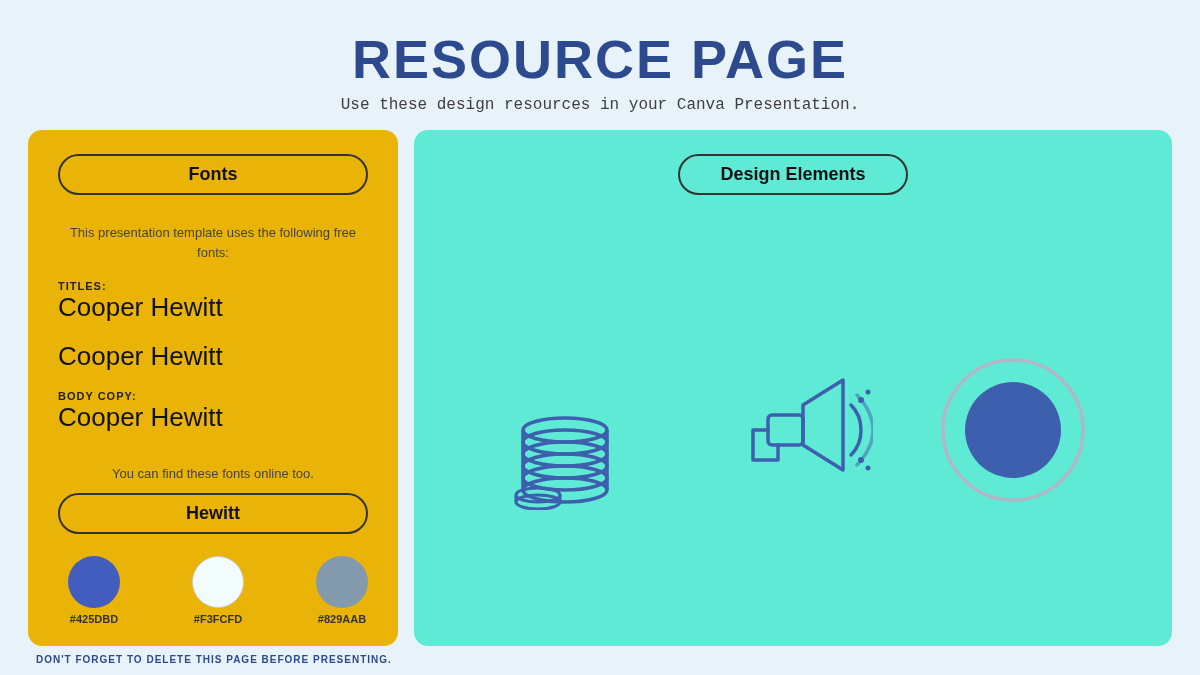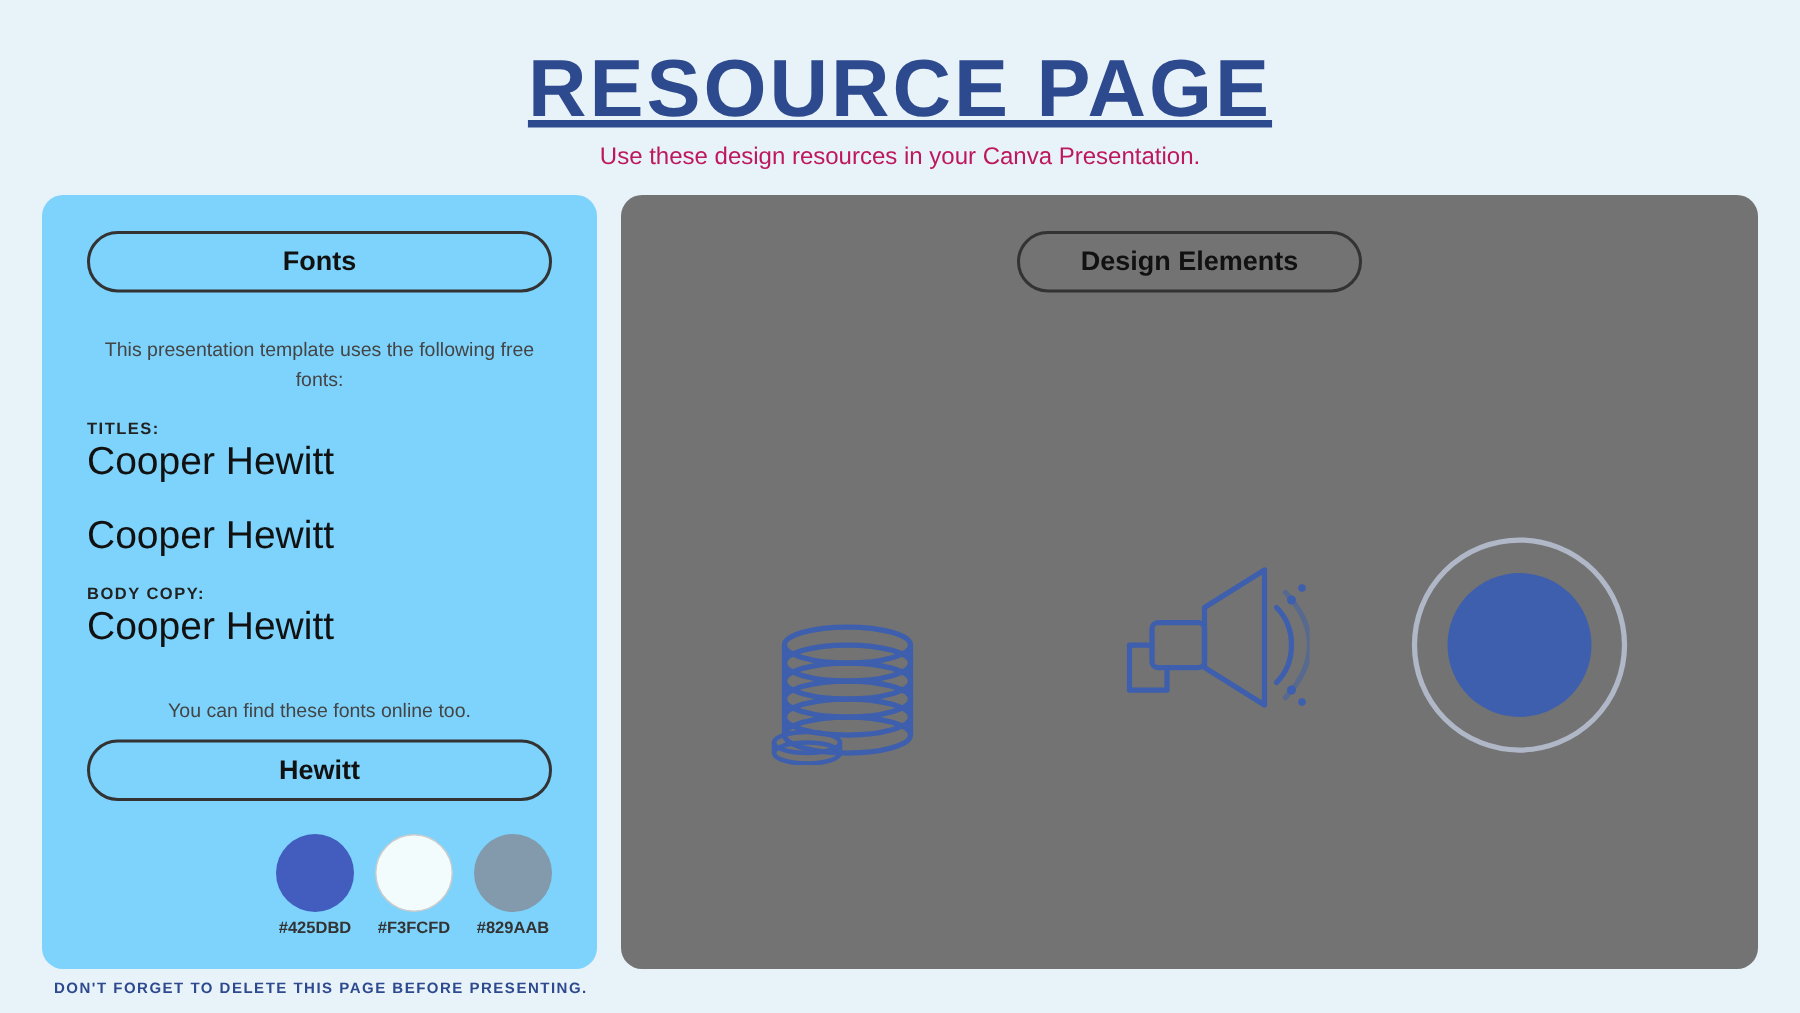--- a/index.html
+++ b/index.html
@@ -18,40 +18,40 @@
       text-align: center;
       padding: 28px 0 16px;
     }
 
     .page-title {
       font-size: 54px;
       font-weight: 900;
       color: #2e4a8e;
       letter-spacing: 2px;
       text-transform: uppercase;
-      text-decoration: underline;
     }
 
     .page-subtitle {
       font-size: 16px;
-      color: #be185d;
+      color: #404040;
       margin-top: 6px;
+      font-family: Liberation Mono, monospace;
     }
 
     .main-content {
       display: flex;
       gap: 16px;
       padding: 0 28px;
       width: 100%;
       flex: 1;
     }
 
     
     .left-panel {
-      background: #7dd3fc;
+      background: #eab308;
       border-radius: 14px;
       width: 370px;
       min-width: 370px;
       padding: 24px 30px 20px;
       display: flex;
       flex-direction: column;
       gap: 12px;
     }
 
     .section-box {
@@ -99,21 +99,21 @@
       font-size: 13px;
       color: #444;
       text-align: center;
       margin-top: 20px;
     }
 
     .colors-swatches {
       display: flex;
       gap: 14px;
       margin-top: 10px;
-      justify-content: flex-end;
+      justify-content: space-between;
       padding-left: 10px;
     }
 
     .color-item {
       display: flex;
       flex-direction: column;
       align-items: center;
       gap: 5px;
     }
 
@@ -124,21 +124,21 @@
     }
 
     .color-hex {
       font-size: 11px;
       color: #333;
       font-weight: 600;
     }
 
     
     .right-panel {
-      background: #737373;
+      background: #5eead4;
       border-radius: 14px;
       flex: 1;
       padding: 24px 30px;
       display: flex;
       flex-direction: column;
       align-items: center;
       gap: 22px;
     }
 
     .design-elements-box {

